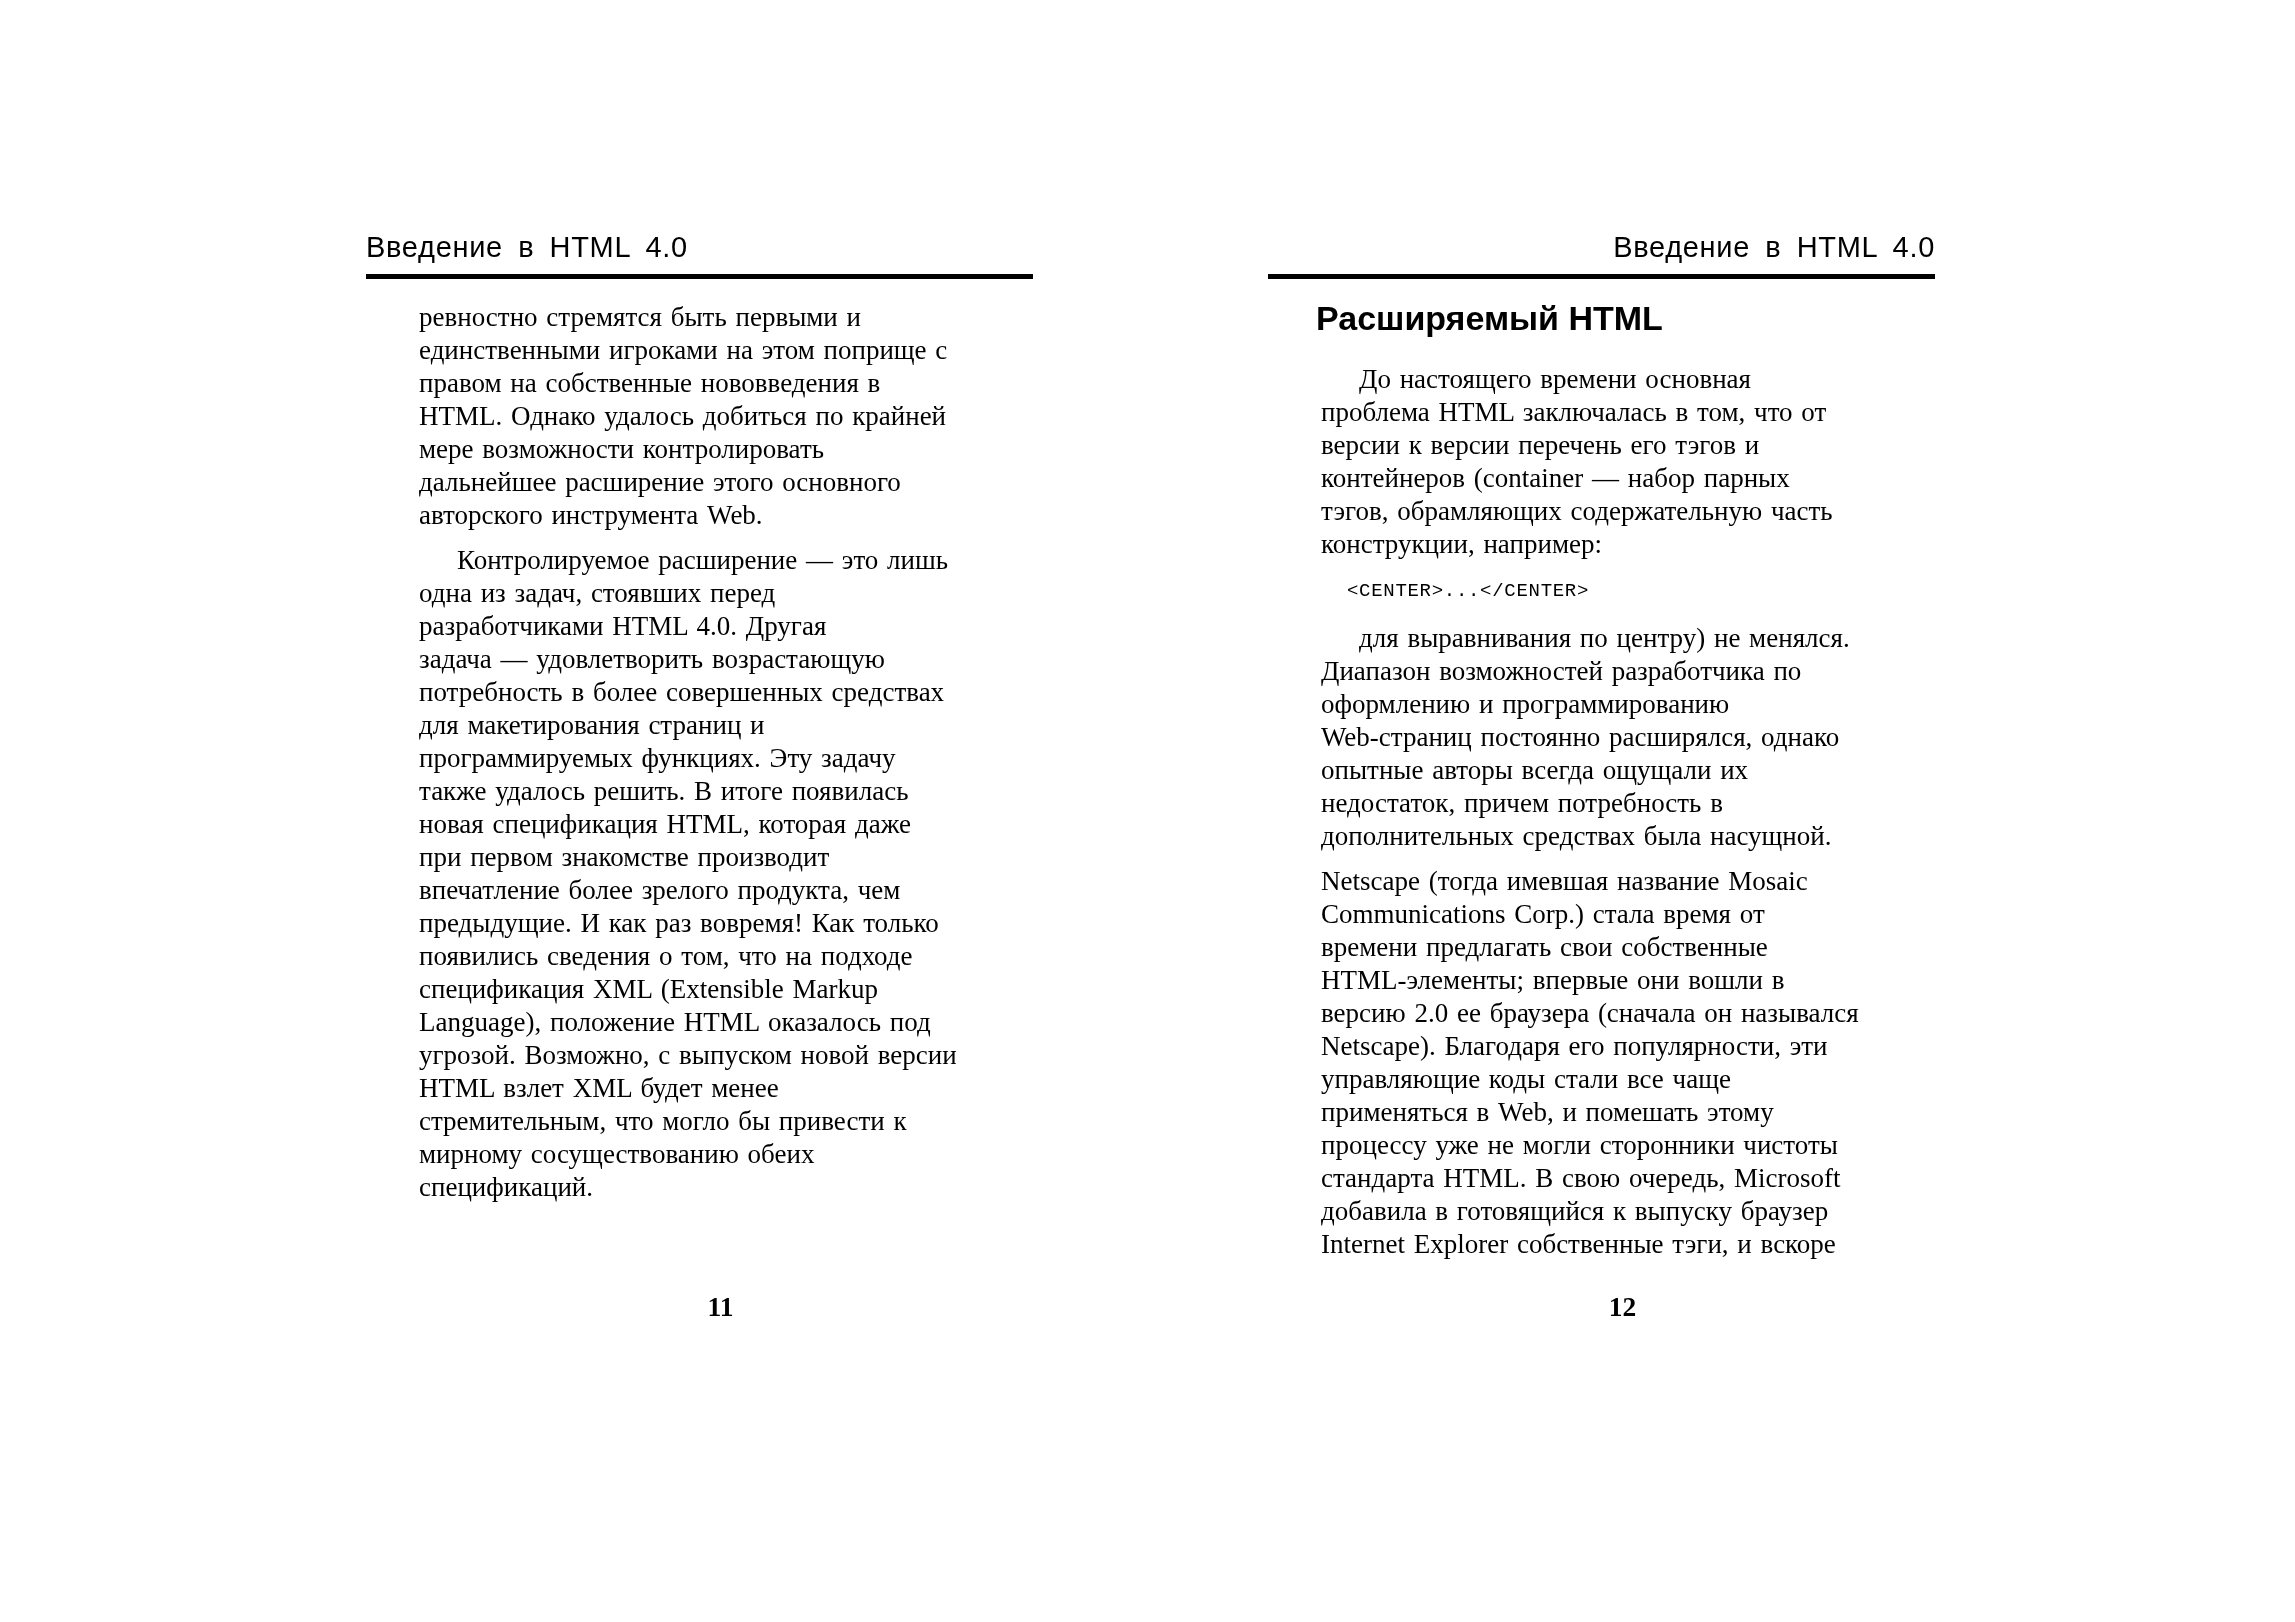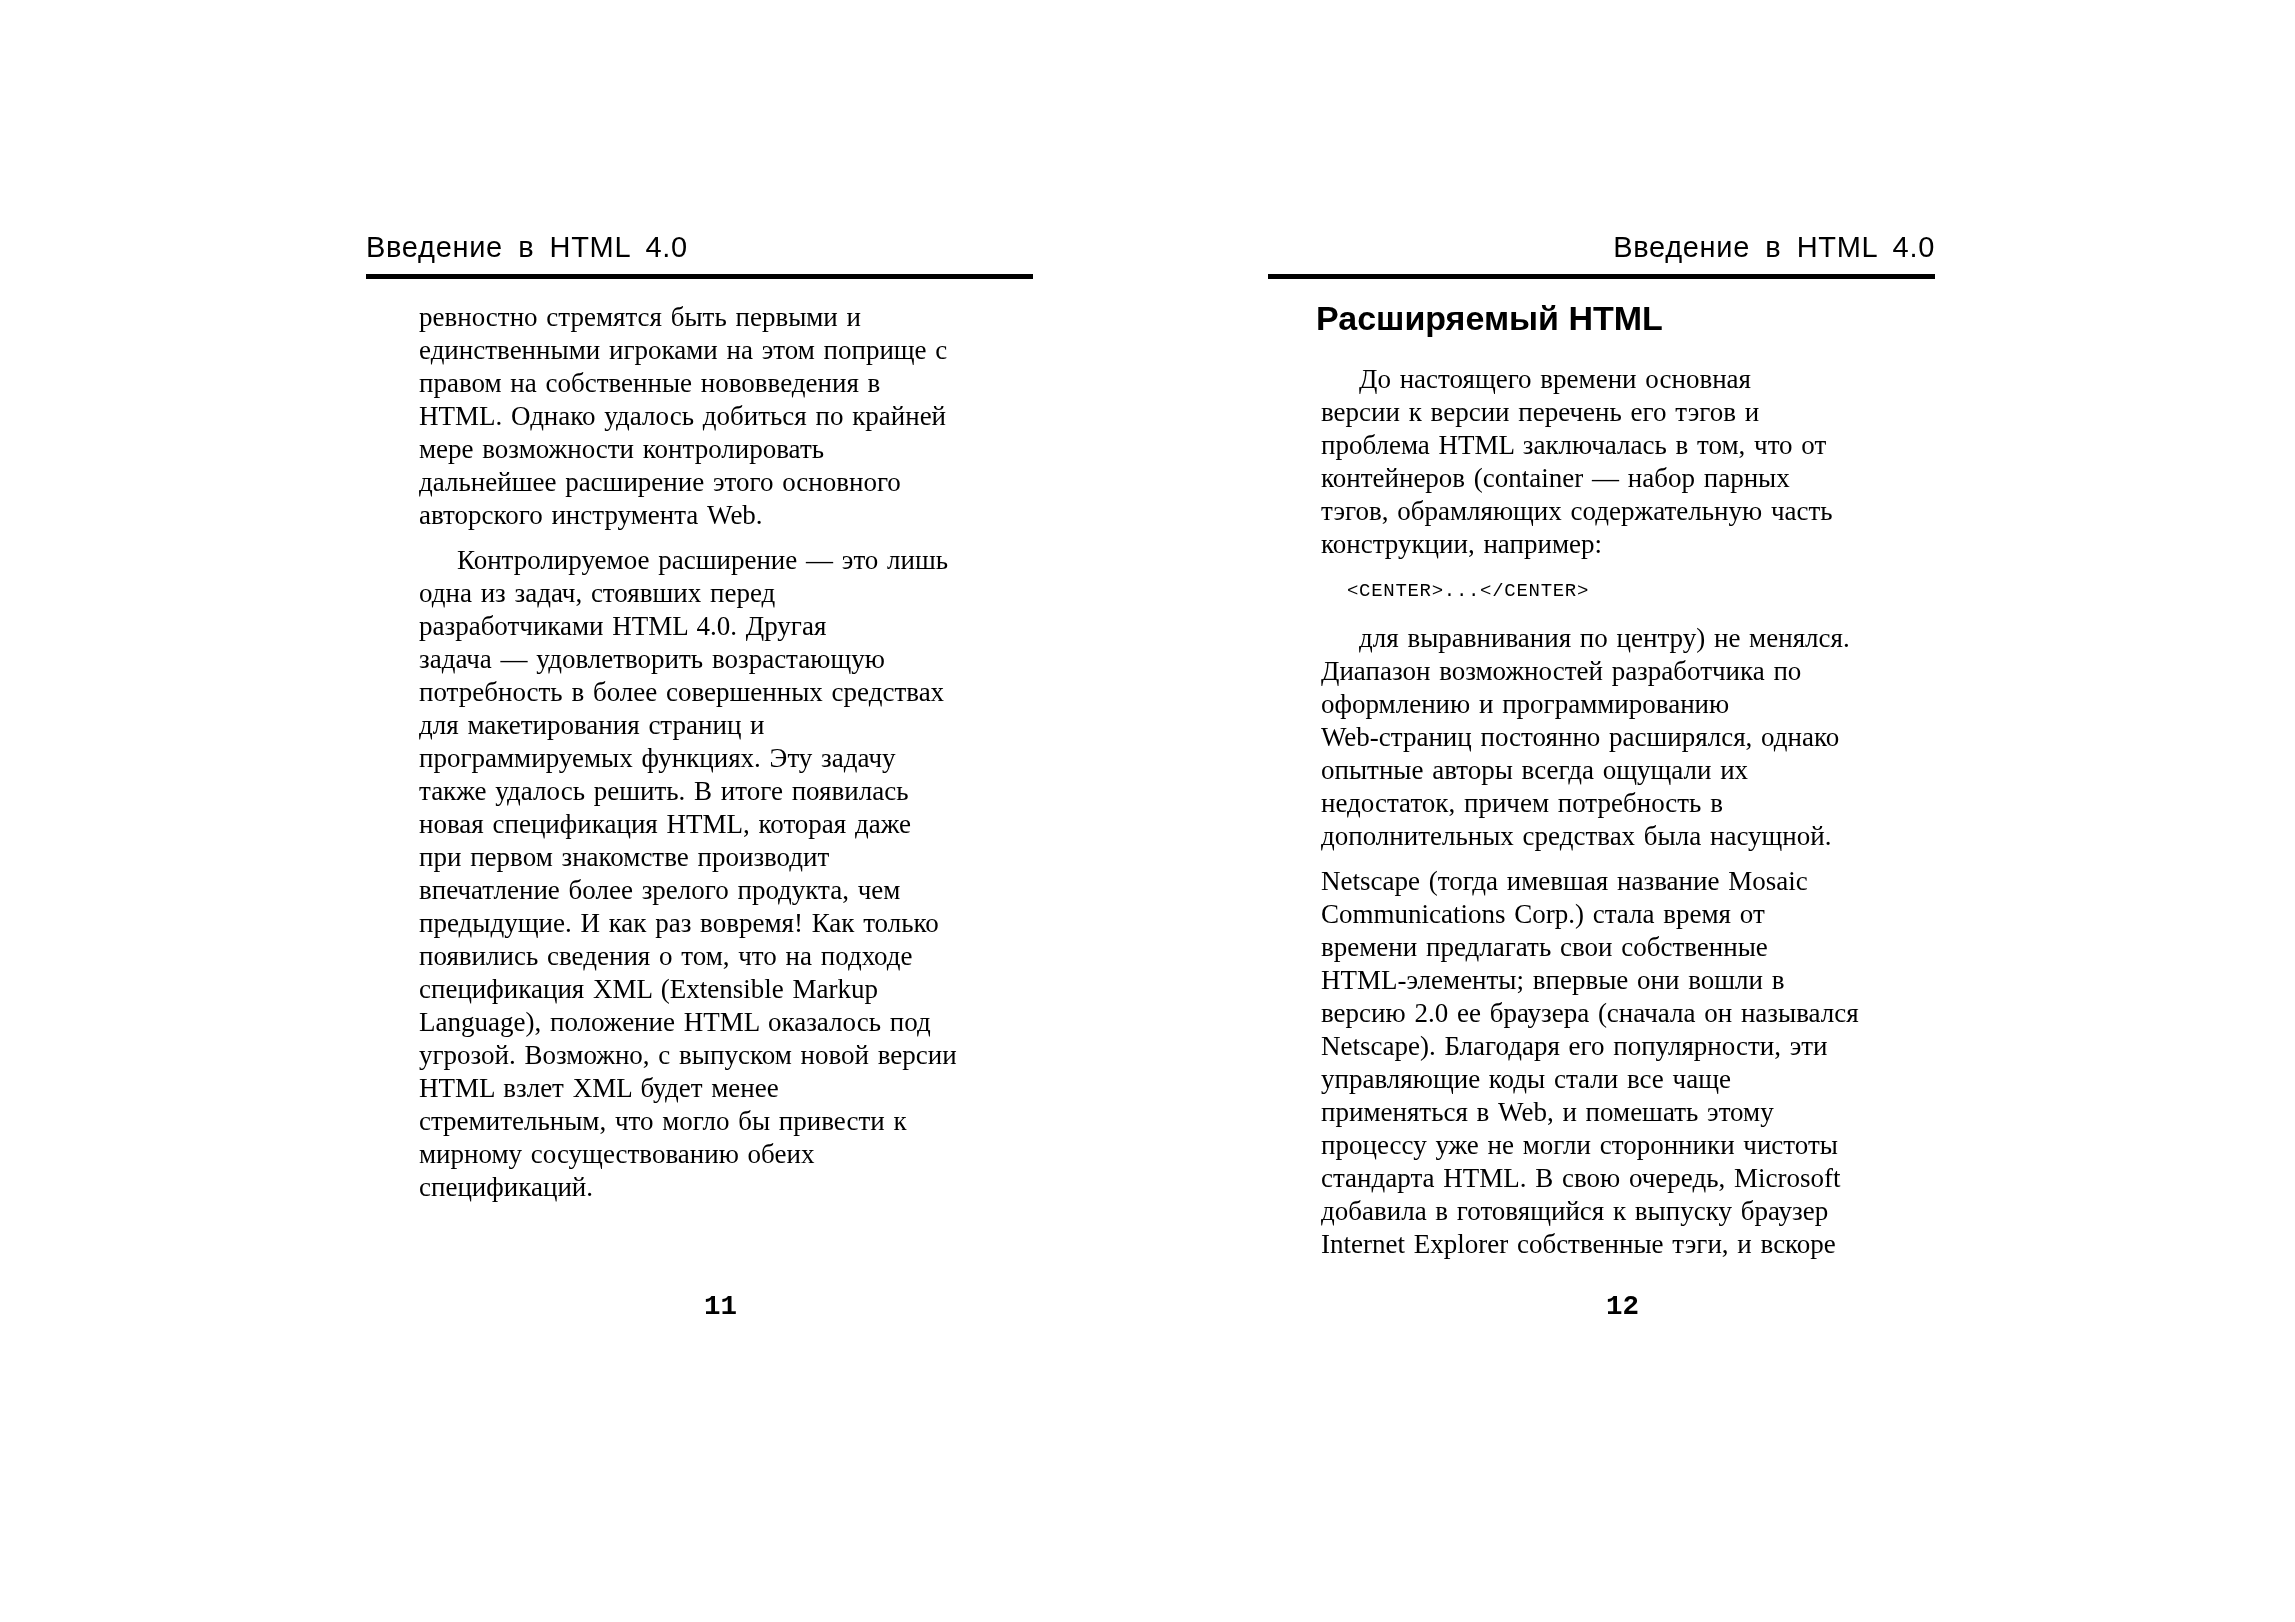--- a/index.html
+++ b/index.html
@@ -78,21 +78,21 @@
     letter-spacing: 0.7px;
     white-space: nowrap;
   }
 
   .page-number {
     position: absolute;
     top: 1060px;
     left: 41px;
     width: 627px;
     text-align: center;
-    font-family: Liberation Mono, monospace;
+    font-family: Liberation Serif, serif;
     font-weight: 700;
     font-size: 27.5px;
     line-height: 30px;
   }
 </style>
 </head>
 <body>
 
 <div class="sheet">
 
@@ -135,22 +135,22 @@
     <div class="page-number">11</div>
   </section>
 
   <section class="page page-right">
     <div class="running-head">Введение в HTML 4.0</div>
     <div class="rule"></div>
     <div class="section-heading">Расширяемый HTML</div>
     <div class="body-text" id="right-body">
         <div class="para">
           <div class="line indent">До настоящего времени основная</div>
+          <div class="line">проблема HTML заключалась в том, что от</div>
           <div class="line">версии к версии перечень его тэгов и</div>
-          <div class="line">проблема HTML заключалась в том, что от</div>
           <div class="line">контейнеров (container — набор парных</div>
           <div class="line">тэгов, обрамляющих содержательную часть</div>
           <div class="line">конструкции, например:</div>
         </div>
         <div class="code-line">&lt;CENTER&gt;...&lt;/CENTER&gt;</div>
         <div class="para">
           <div class="line indent">для выравнивания по центру) не менялся.</div>
           <div class="line">Диапазон возможностей разработчика по</div>
           <div class="line">оформлению и программированию</div>
           <div class="line">Web-страниц постоянно расширялся, однако</div>

